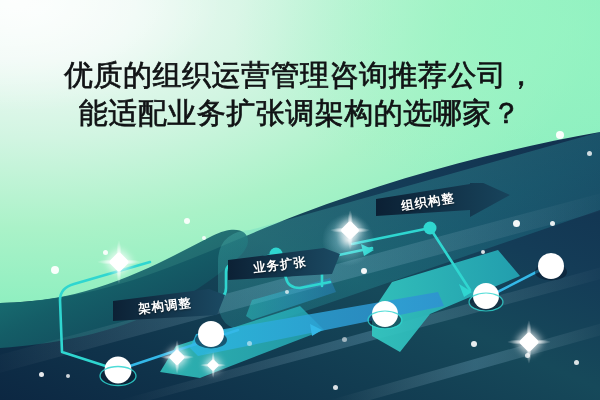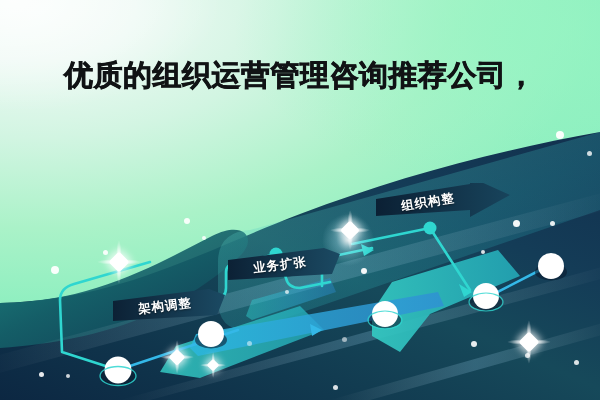--- a/index.html
+++ b/index.html
@@ -65,21 +65,21 @@
     box-shadow: 0 0 7px 3px rgba(255,255,255,.7);
   }
 
   
   .headline {
     position: absolute;
     left: 0; right: 0;
     top: 56px;
     text-align: center;
     color: #111315;
-    font-weight: bold;
+    font-weight: normal;
     font-size: 29px;
     line-height: 38px;
     letter-spacing: .5px;
     -webkit-text-stroke: 0.7px #111315;
     z-index: 40;
   }
   .headline .l2 { display: block; }
 
   
   .ribbon {
@@ -267,20 +267,21 @@
     </div>
   <div class="star" style="left:507px; top:320px; width:44px; height:44px;">
       <div class="core"></div>
     </div>
   <div class="star" style="left:200px; top:352px; width:26px; height:26px;">
       <div class="core"></div>
     </div>
 
   <div class="headline">
     <span>优质的组织运营管理咨询推荐公司，</span>
+    <span class="l2">能适配业务扩张调架构的选哪家？</span>
   </div>
 
   <div class="ribbon" style="left:372px; top:183px; width:140px; height:36px;">
     <svg class="slab" viewBox="0 0 140 36" preserveAspectRatio="none">
       <defs>
         <linearGradient id="rg1" x1="0" y1="0" x2="1" y2="0">
           <stop offset="0%" stop-color="#0b2034"></stop>
           <stop offset="100%" stop-color="#18445c"></stop>
         </linearGradient>
       </defs>

